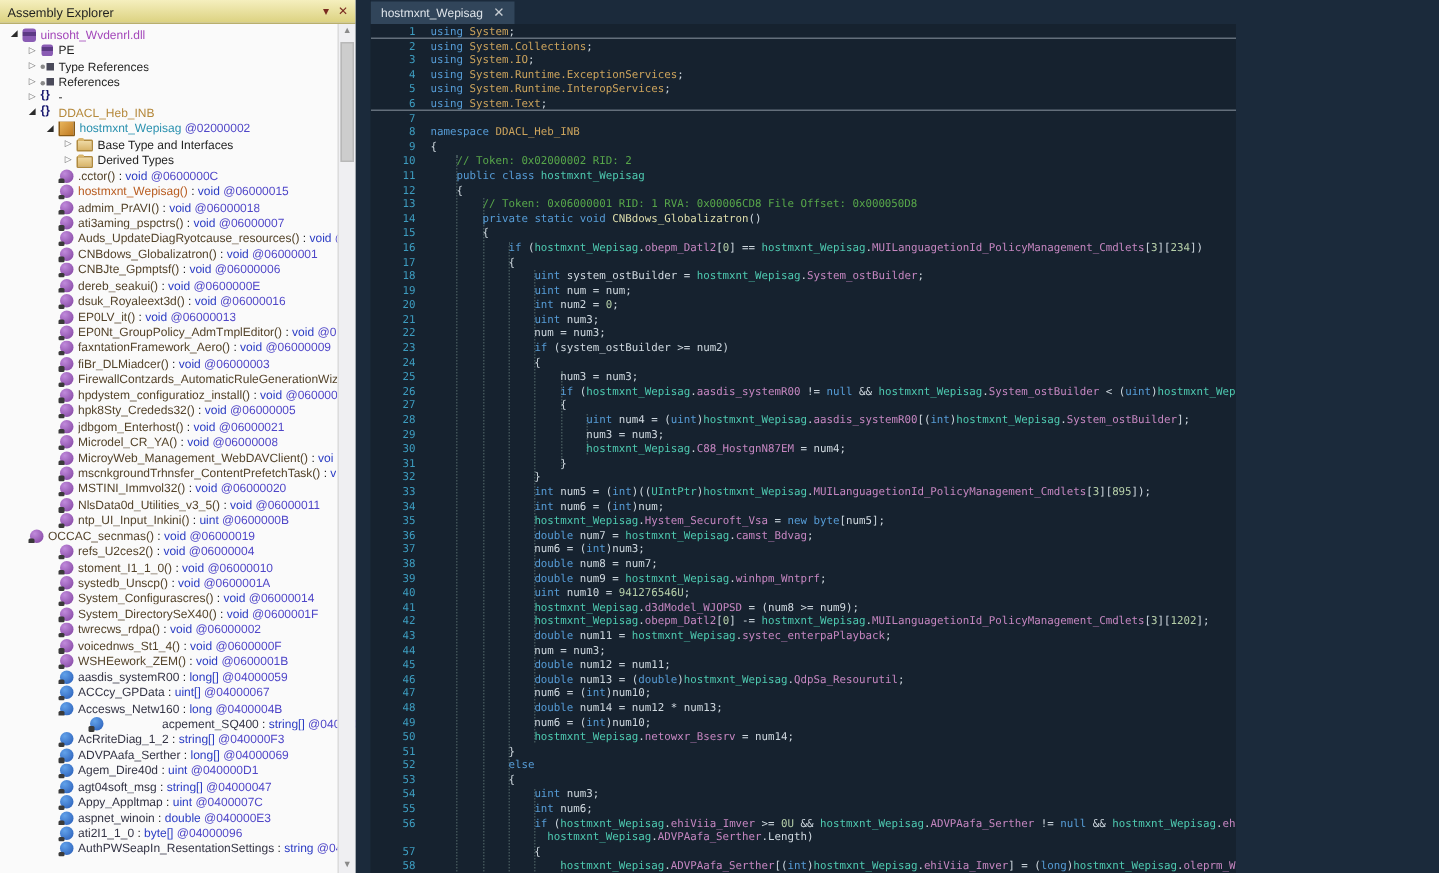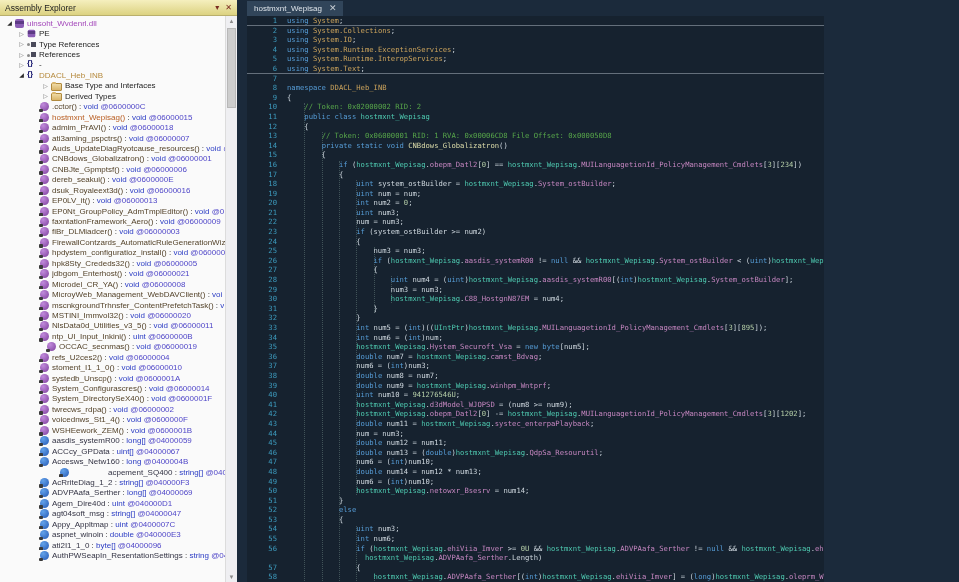--- a/index.html
+++ b/index.html
@@ -104,20 +104,25 @@
         <div class="tree-row" style="padding-left: 16px;">
           <span class="arrow col">▷</span>
           <span class="ticon ns"></span>
           <span class="tlabel"><span class="ts-d">-</span></span>
         </div>
         <div class="tree-row" style="padding-left: 16px;">
           <span class="arrow exp">◢</span>
           <span class="ticon ns"></span>
           <span class="tlabel"><span class="ts-ns">DDACL_Heb_INB</span></span>
         </div>
+        <div class="tree-row" style="padding-left: 28px;">
+          <span class="arrow exp">◢</span>
+          <span class="ticon cls"></span>
+          <span class="tlabel"><span class="ts-cl">hostmxnt_Wepisag</span><span class="ts-a"> @02000002</span></span>
+        </div>
         <div class="tree-row" style="padding-left: 40px;">
           <span class="arrow col">▷</span>
           <span class="ticon fold"></span>
           <span class="tlabel"><span class="ts-d">Base Type and Interfaces</span></span>
         </div>
         <div class="tree-row" style="padding-left: 40px;">
           <span class="arrow col">▷</span>
           <span class="ticon fold"></span>
           <span class="tlabel"><span class="ts-d">Derived Types</span></span>
         </div>
@@ -206,21 +211,21 @@
           <span class="tlabel"><span class="ts-m">MSTINI_Immvol32()</span><span class="ts-d"> : </span><span class="ts-k">void</span><span class="ts-a"> @06000020</span></span>
         </div>
         <div class="tree-row" style="padding-left: 40px;">
           <span class="ticon met"></span>
           <span class="tlabel"><span class="ts-m">NlsData0d_Utilities_v3_5()</span><span class="ts-d"> : </span><span class="ts-k">void</span><span class="ts-a"> @06000011</span></span>
         </div>
         <div class="tree-row" style="padding-left: 40px;">
           <span class="ticon met"></span>
           <span class="tlabel"><span class="ts-m">ntp_UI_Input_Inkini()</span><span class="ts-d"> : </span><span class="ts-k">uint</span><span class="ts-a"> @0600000B</span></span>
         </div>
-        <div class="tree-row" style="padding-left: 47px;">
+        <div class="tree-row" style="padding-left: 20px;">
           <span class="ticon met"></span>
           <span class="tlabel"><span class="ts-m">OCCAC_secnmas()</span><span class="ts-d"> : </span><span class="ts-k">void</span><span class="ts-a"> @06000019</span></span>
         </div>
         <div class="tree-row" style="padding-left: 40px;">
           <span class="ticon met"></span>
           <span class="tlabel"><span class="ts-m">refs_U2ces2()</span><span class="ts-d"> : </span><span class="ts-k">void</span><span class="ts-a"> @06000004</span></span>
         </div>
         <div class="tree-row" style="padding-left: 40px;">
           <span class="ticon met"></span>
           <span class="tlabel"><span class="ts-m">stoment_I1_1_0()</span><span class="ts-d"> : </span><span class="ts-k">void</span><span class="ts-a"> @06000010</span></span>

